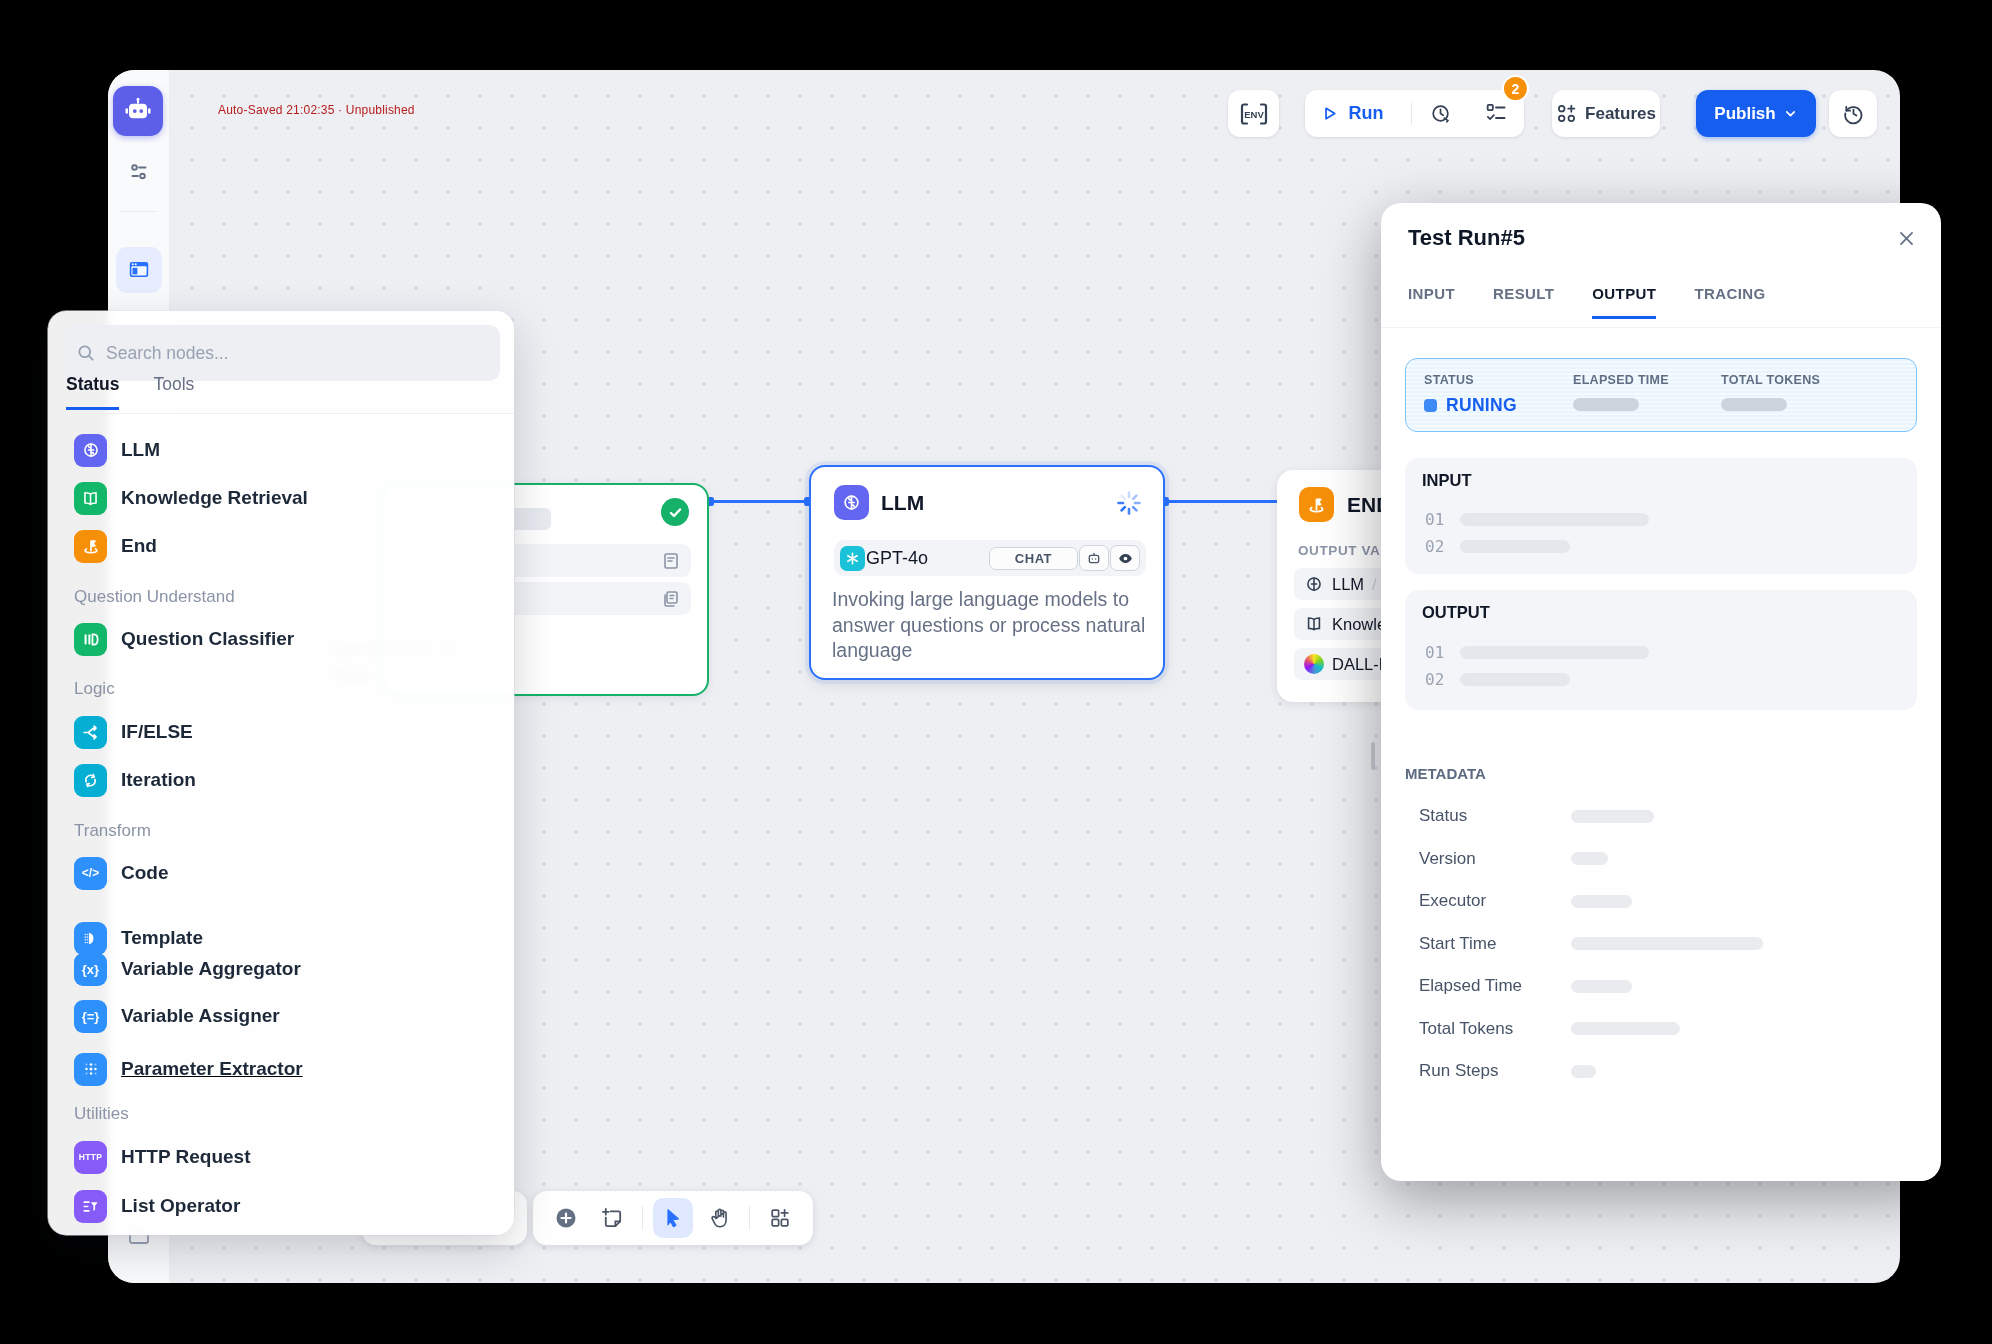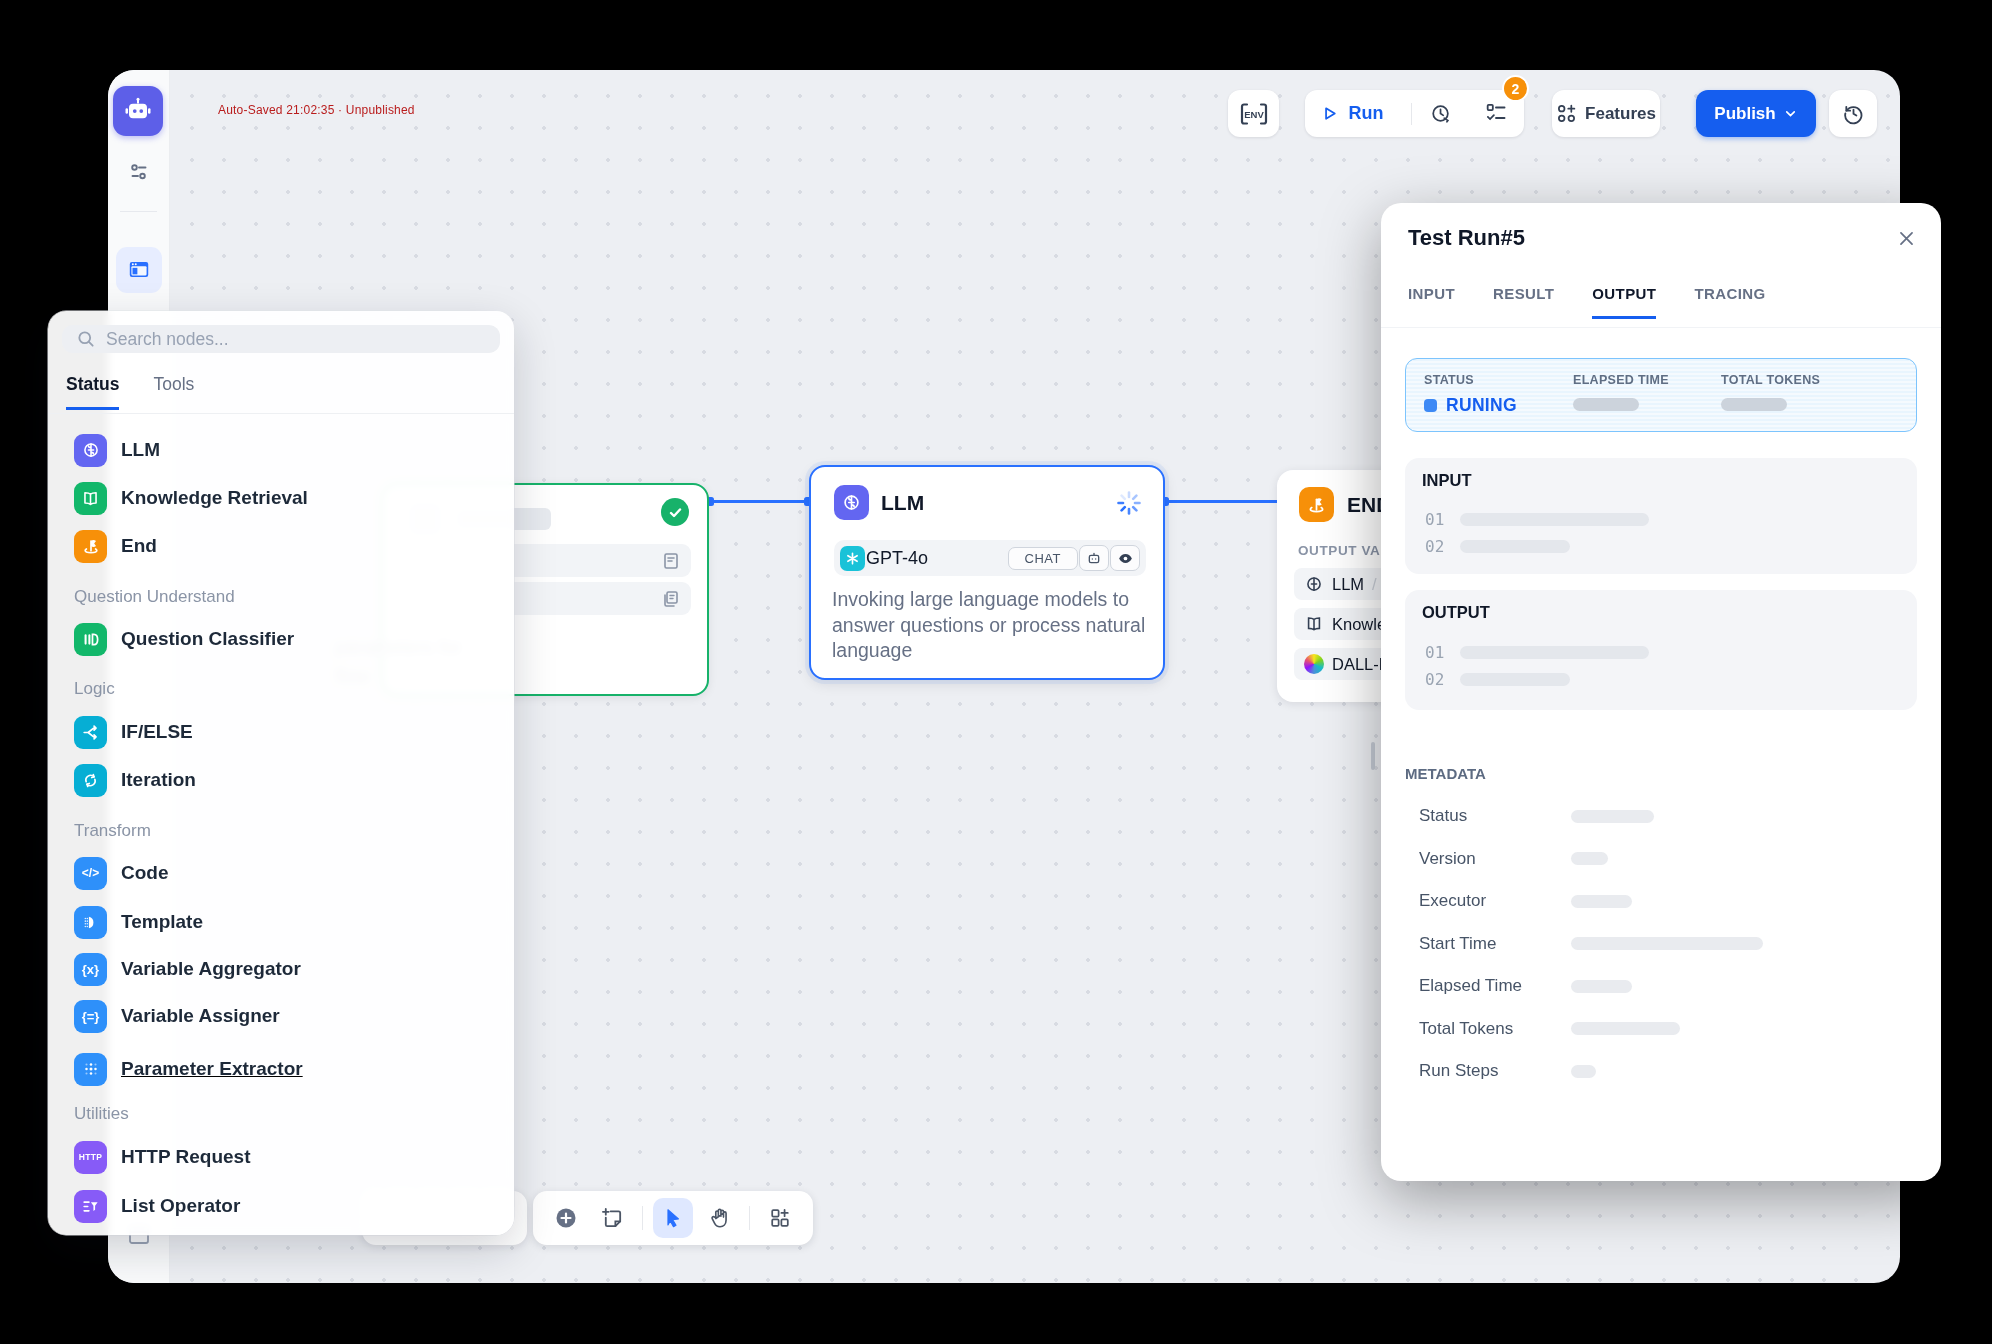--- a/index.html
+++ b/index.html
@@ -62,21 +62,21 @@
            box-shadow:0 0 0 4px rgba(41,112,255,.08), 0 4px 14px rgba(16,24,40,.1); }
   .llm-head { position:absolute; left:23px; top:18px; display:flex; align-items:center; gap:12px; }
   .nicon { width:35px; height:35px; border-radius:10px; display:flex; align-items:center; justify-content:center; }
   .llm-title { font-size:21px; font-weight:700; color:#101828; }
   .spinner { position:absolute; right:20px; top:22px; width:28px; height:28px; }
   .model-pill { position:absolute; left:23px; top:73px; width:312px; height:36px; background:#f2f4f7;
                 border-radius:10px; display:flex; align-items:center; padding:0 6px; gap:1px; }
   .openai { width:25px; height:25px; border-radius:7px; background:#19c2d8; display:flex; align-items:center; justify-content:center; }
   .model-name { font-size:18px; color:#101828; flex:1; }
   .chat-badge { border:1.5px solid #d0d5dd; border-radius:7px; color:#475467; background:#fcfcfd;
-                font-size:13px; font-weight:400; letter-spacing:.5px; padding:3px 16px; }
+                font-size:13px; font-weight:700; letter-spacing:.5px; padding:3px 25px; }
   .mini-badge { border:1.5px solid #d0d5dd; border-radius:7px; background:#fcfcfd; width:30px; height:26px;
                 display:flex; align-items:center; justify-content:center; }
   .llm-desc { position:absolute; left:21px; top:120px; width:316px; font-size:19.5px; color:#667085; line-height:1.32; }
   .n-end { left:1169px; top:400px; width:300px; height:232px; box-shadow:0 2px 10px rgba(16,24,40,.1); }
   .end-head { position:absolute; left:22px; top:17px; display:flex; align-items:center; gap:13px; }
   .end-sec { position:absolute; left:21px; top:73px; font-size:13.5px; font-weight:700; color:#8a94a6;
              letter-spacing:.6px; white-space:nowrap; }
   .e-row { position:absolute; left:17px; width:260px; height:32px; background:#f2f4f7; border-radius:8px;
            display:flex; align-items:center; padding:0 10px; gap:8px; font-size:16.5px; color:#101828; font-weight:500; white-space:nowrap; }
   .e-slash { color:#c8cdd6; font-weight:400; }
@@ -91,21 +91,21 @@
   .toolbar { position:absolute; left:425px; top:1121px; height:54px; background:#fff; border-radius:14px;
              box-shadow:0 2px 8px rgba(16,24,40,.12); display:flex; align-items:center; padding:0 13px; gap:6px; }
   .tb-btn { width:40px; height:40px; border-radius:10px; display:flex; align-items:center; justify-content:center; }
   .tb-active { background:#dfe8ff; }
   .tb-div { width:1px; height:24px; background:#e6e8ec; margin:0 4px; }
 
   
   .node-panel { position:absolute; left:48px; top:311px; width:466px; height:924px;
                 background:rgba(255,255,255,.94); backdrop-filter:blur(4px); border-radius:18px;
                 box-shadow:0 14px 44px rgba(16,24,40,.18), 0 0 0 0.5px #eceef2; }
-  .search { position:absolute; left:14px; top:14px; width:438px; height:28px; background:#edeff3;
+  .search { position:absolute; left:14px; top:14px; width:438px; height:56px; background:#edeff3;
             border-radius:11px; display:flex; align-items:center; padding:0 14px; gap:10px; }
   .search-text { font-size:17.5px; color:#98a2b3; }
   .np-tabs { position:absolute; left:18px; top:63px; display:flex; gap:34px; }
   .np-tab { font-size:17.5px; padding-bottom:12px; }
   .np-tab.on { font-weight:700; color:#101828; border-bottom:3px solid #155eef; }
   .np-tab.off { font-weight:500; color:#667085; }
   .np-divider { position:absolute; left:0; right:0; top:102px; height:1px; background:#eef0f3; }
   .np-item { position:absolute; left:14px; right:14px; height:42px; border-radius:10px;
              display:flex; align-items:center; gap:14px; padding-left:12px; }
   .np-ic { width:33px; height:33px; border-radius:9px; display:flex; align-items:center; justify-content:center; flex:none; }
@@ -470,21 +470,21 @@
       <span class="np-label">Iteration</span>
     </div>
 
     <div class="np-heading" style="top:510px;">Transform</div>
     <div class="np-item" style="top:541px;">
       <div class="np-ic" style="background-color: rgb(46, 144, 250);">
         <span class="glyph-text" style="font-size:12px;">&lt;/&gt;</span>
       </div>
       <span class="np-label">Code</span>
     </div>
-    <div class="np-item" style="top:590px;">
+    <div class="np-item" style="top:606px;">
       <div class="np-ic" style="background-color: rgb(46, 144, 250);">
         <svg width="19" height="19" viewBox="0 0 24 24">
             <path d="M10 4.8a7.4 7.4 0 0 1 0 14.4z" fill="#fff"></path>
             <g fill="#fff" opacity=".85">
               <circle cx="5.5" cy="7" r="1"></circle>
               <circle cx="8" cy="7" r="1"></circle>
               <circle cx="5.5" cy="10.3" r="1"></circle>
               <circle cx="8" cy="10.3" r="1"></circle>
               <circle cx="5.5" cy="13.6" r="1"></circle>
               <circle cx="8" cy="13.6" r="1"></circle>

